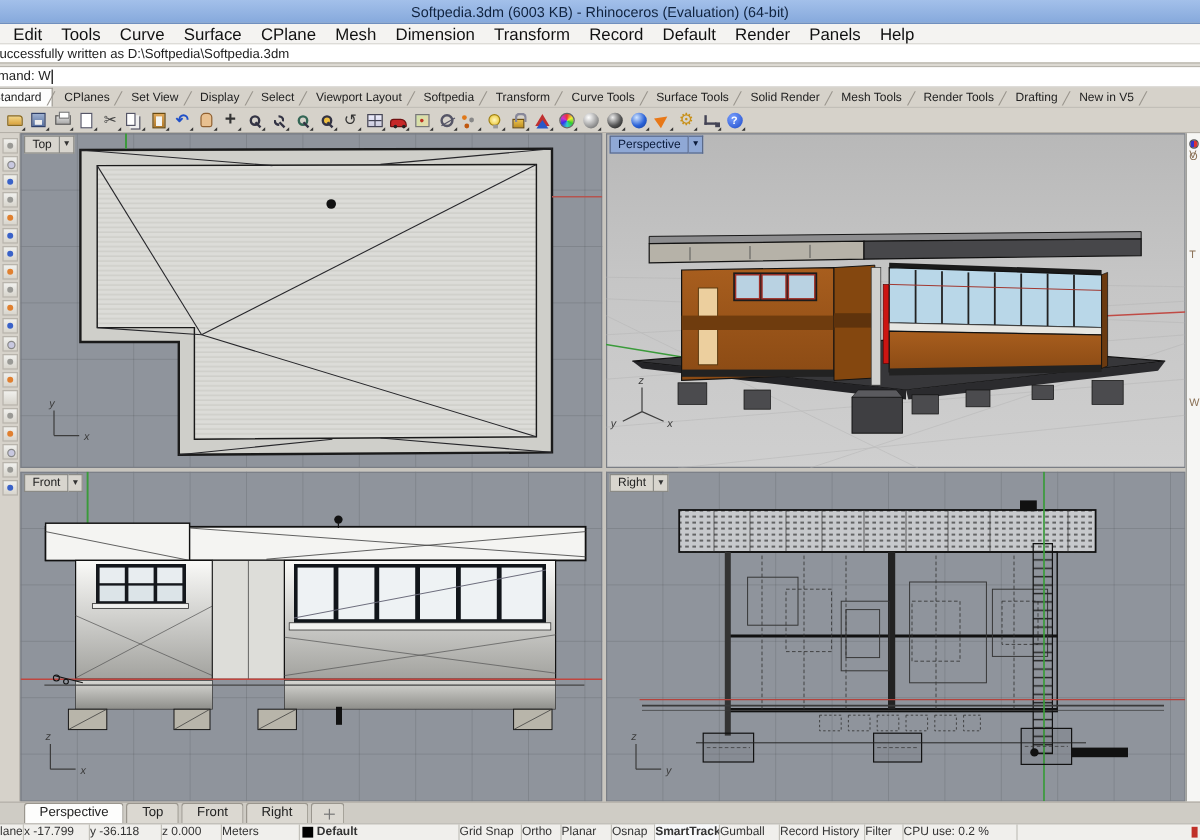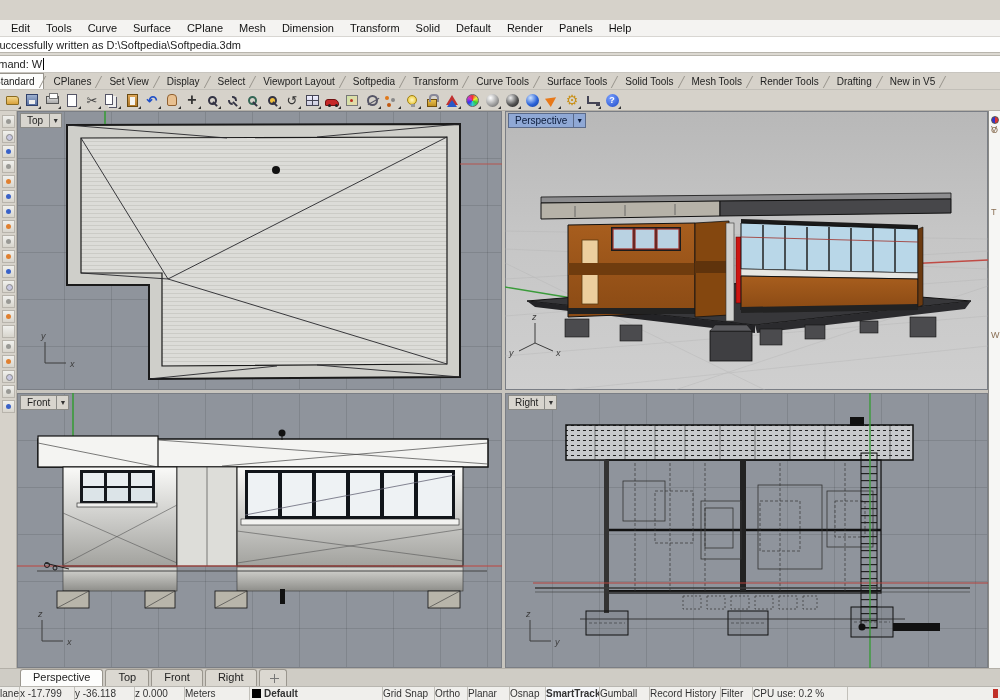--- a/index.html
+++ b/index.html
@@ -8,21 +8,21 @@
     font-family:"Liberation Sans",sans-serif;background:#d6d2ca;color:#222;}
 
   
   .titlebar{position:absolute;top:0;left:0;width:1000px;height:20px;
     background:linear-gradient(#a3c0ea,#86a9dc);display:flex;align-items:center;justify-content:center;
     font-size:12px;color:#10233f;border-bottom:1px solid #6f8fbf;}
 
   
   .menubar{position:absolute;top:20px;left:0;width:1000px;height:17px;background:#f4f3f1;
     border-bottom:1px solid #d8d6d2;display:flex;align-items:center;padding-left:3px;}
-  .menu-item{font-size:11px;padding:1px 8px;color:#111;cursor:default;}
+  .menu-item{font-size:14px;padding:1px 8px;color:#111;cursor:default;}
 
   
   .history{position:absolute;top:37px;left:0;width:1000px;height:15px;background:#fff;
     overflow:hidden;display:flex;align-items:center;}
   .history .txt{font-size:11px;white-space:nowrap;margin-left:-6px;color:#222;}
   .histgap{position:absolute;top:52px;left:0;width:1000px;height:4px;background:#dcd9d2;
     border-top:1px solid #b8b5ad;border-bottom:1px solid #b8b5ad;}
   .cmdline{position:absolute;top:56px;left:0;width:1000px;height:17px;background:#fff;
     overflow:hidden;display:flex;align-items:center;border-bottom:1px solid #c8c5bf;}
   .cmdline .txt{font-size:11px;white-space:nowrap;margin-left:-25px;color:#222;}
@@ -153,32 +153,35 @@
   .c64{width:54px;}.c71{width:71px;}.c32{width:32px;}.c95{width:95px;}
   .sw{display:none;width:9px;height:9px;background:#000;margin-right:3px;flex:none;}
   .has-swatch .sw{display:inline-block;}
   .status-red{position:absolute;right:2px;top:689px;width:5px;height:9px;background:#c03028;}
 </style>
 </head>
 <body>
 
 <div class="window">
 
+  <div class="titlebar">
+    <span>Softpedia.3dm (6003 KB) - Rhinoceros (Evaluation) (64-bit)</span>
+  </div>
 
   <div class="menubar">
 
   <span class="menu-item">Edit</span>
       <span class="menu-item">Tools</span>
       <span class="menu-item">Curve</span>
       <span class="menu-item">Surface</span>
       <span class="menu-item">CPlane</span>
       <span class="menu-item">Mesh</span>
       <span class="menu-item">Dimension</span>
       <span class="menu-item">Transform</span>
-      <span class="menu-item">Solid</span>
+      <span class="menu-item">Record</span>
       <span class="menu-item">Default</span>
       <span class="menu-item">Render</span>
       <span class="menu-item">Panels</span>
       <span class="menu-item">Help</span>
     </div>
 
   <div class="history">
     <span class="txt">successfully written as D:\Softpedia\Softpedia.3dm</span>
   </div>
   <div class="histgap"></div>
@@ -192,21 +195,21 @@
   <span class="tab active first">Standard</span>
       <span class="tab">CPlanes</span>
       <span class="tab">Set View</span>
       <span class="tab">Display</span>
       <span class="tab">Select</span>
       <span class="tab">Viewport Layout</span>
       <span class="tab">Softpedia</span>
       <span class="tab">Transform</span>
       <span class="tab">Curve Tools</span>
       <span class="tab">Surface Tools</span>
-      <span class="tab">Solid Tools</span>
+      <span class="tab">Solid Render</span>
       <span class="tab">Mesh Tools</span>
       <span class="tab">Render Tools</span>
       <span class="tab">Drafting</span>
       <span class="tab">New in V5</span>
     </div>
 
   <div class="toolbar">
 
   <span class="tbi i-open">
         <span class="g"></span>

